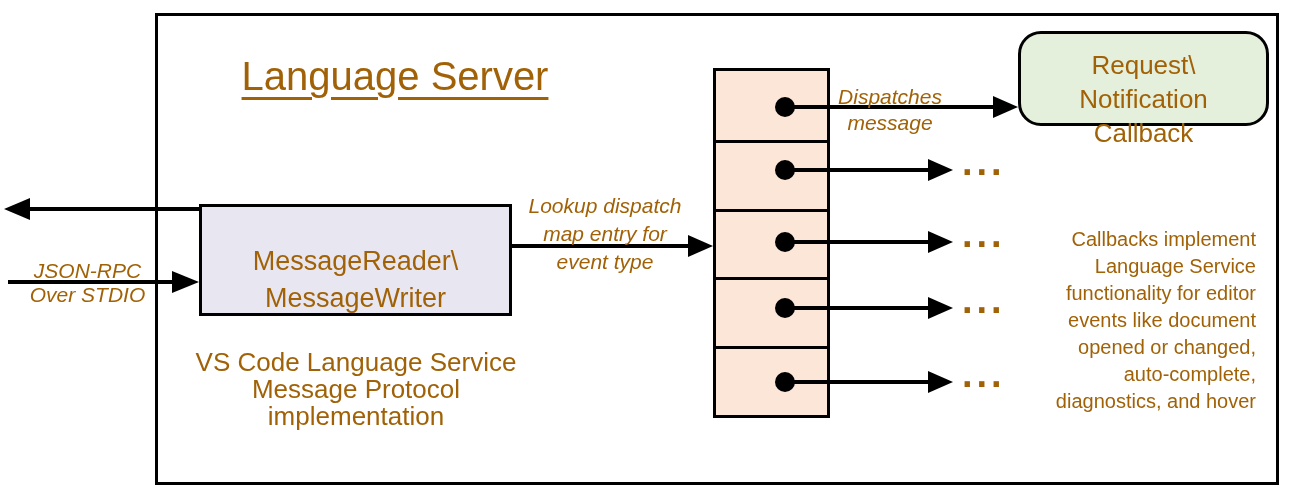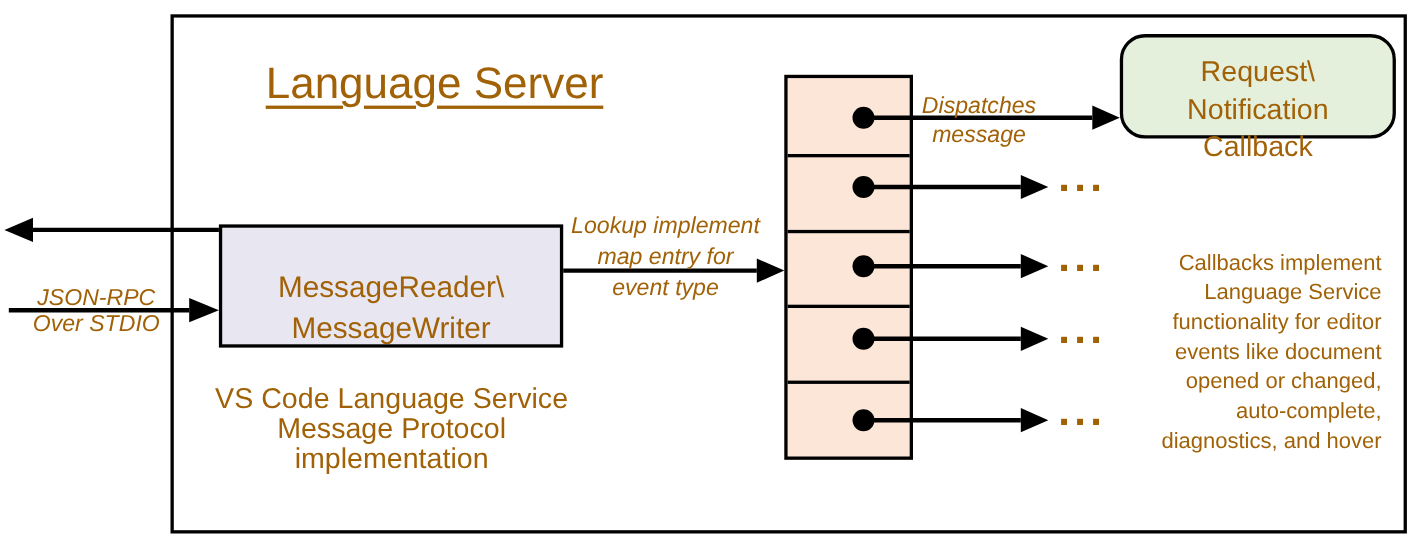--- a/index.html
+++ b/index.html
@@ -57,21 +57,21 @@
 
   <div class="node reader-box">
     <span class="multiline">MessageReader\
 MessageWriter</span>
   </div>
   <div class="caption reader-caption multiline">VS Code Language Service
 Message Protocol implementation</div>
 
   <div class="flow-label io-label multiline">JSON-RPC
 Over STDIO</div>
-  <div class="flow-label lookup-label multiline">Lookup implement
+  <div class="flow-label lookup-label multiline">Lookup dispatch
 map entry for
 event type</div>
   <div class="flow-label dispatches-label multiline">Dispatches
 message</div>
 
   <div class="dispatch-map">
     <div class="slot"></div>
     <div class="slot"></div>
     <div class="slot"></div>
     <div class="slot"></div>

